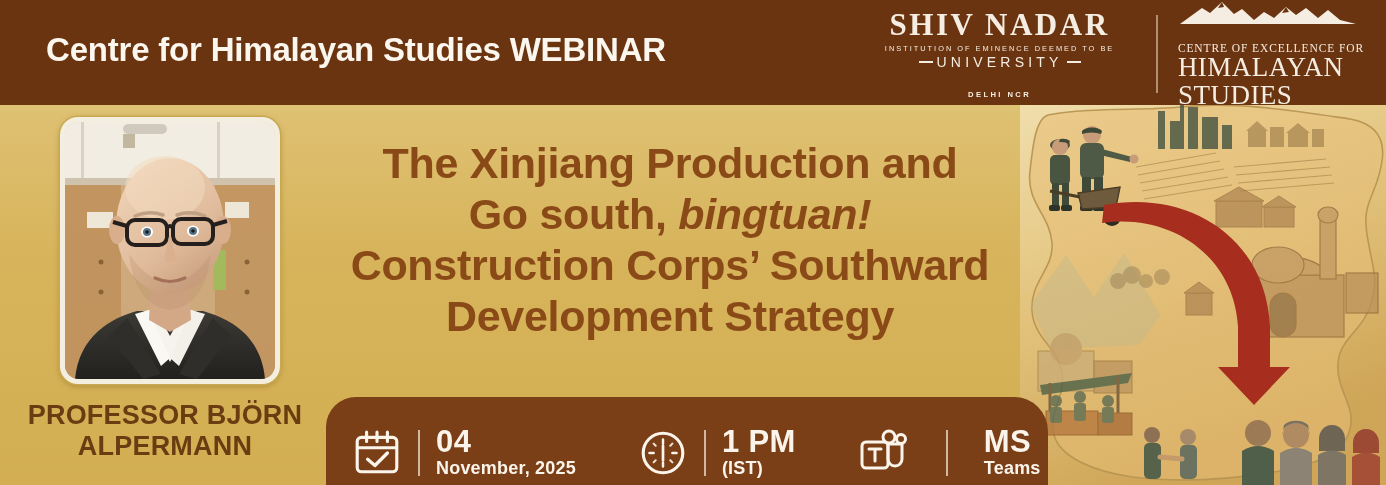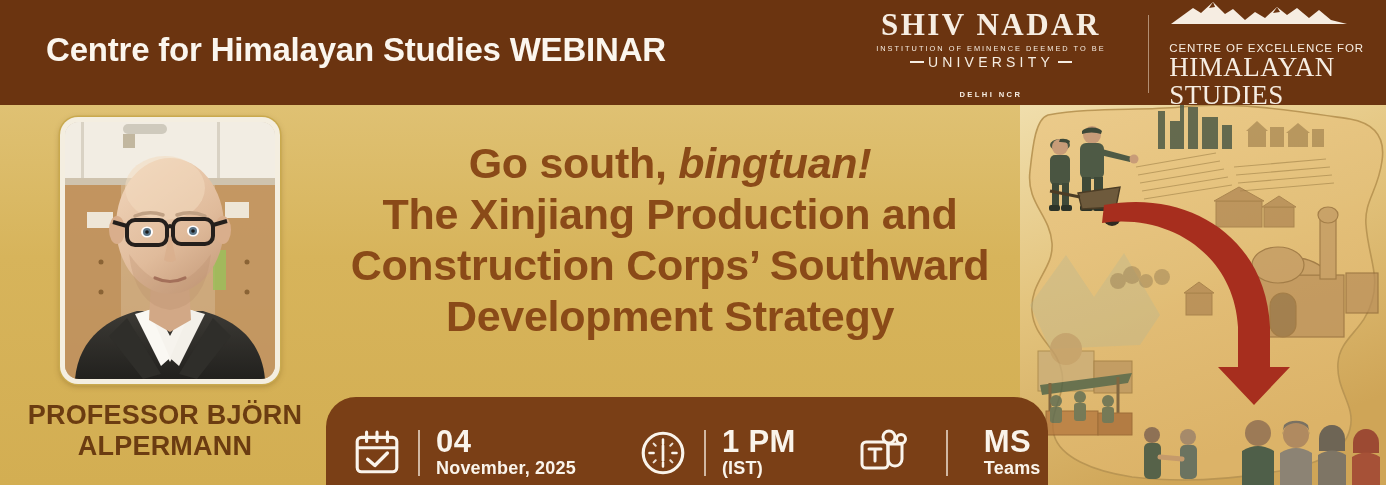--- a/index.html
+++ b/index.html
@@ -56,21 +56,21 @@
 
   .logo-divider{
     width:1.6px; height:78px; background:#C9AC93; opacity:.75;
     margin:0 20px;
   }
   .logo-coe{
     display:flex; flex-direction:column; align-items:flex-start;
     color:#F6EDE2;
   }
   .coe-mtn{ width:180px; height:27px; display:block; }
-  .coe-line1{ font-family:Liberation Sans, sans-serif; font-size:11.5px; letter-spacing:0.9px; margin-top:17px; }
+  .coe-line1{ font-family:Liberation Serif, serif; font-size:11.5px; letter-spacing:0.9px; margin-top:17px; }
   .coe-line2{ font-family:"Liberation Serif", serif; font-size:27px; letter-spacing:0.5px; line-height:1.02; }
   .coe-line3{ font-family:"Liberation Serif", serif; font-size:27px; letter-spacing:0.5px; line-height:1.02; }
 
   
   .body-bg{
     position:absolute; left:0; top:105px; width:1386px; height:380px;
     background:linear-gradient(180deg,#DFC173 0%,#D7B45B 40%,#D3AE52 100%);
   }
 
   
@@ -420,22 +420,22 @@
       </svg>
     </div>
   </div>
 
   <div class="speaker-name">
     <div>PROFESSOR BJÖRN</div>
     <div>ALPERMANN</div>
   </div>
 
   <div class="title-block">
+    <div class="title-line">The Xinjiang Production and</div>
     <div class="title-line"><span>Go south, </span><span class="ital">bingtuan!</span></div>
-    <div class="title-line">The Xinjiang Production and</div>
     <div class="title-line">Construction Corps’ Southward</div>
     <div class="title-line">Development Strategy</div>
   </div>
 
   <div class="infobar">
 
     <div class="info-item" style="margin-left:26px;">
       <svg class="info-icon" width="50" height="50" viewBox="0 0 48 48">
         <rect x="5" y="9" width="38" height="33" rx="4" fill="none" stroke="#FAF4EB" stroke-width="3"></rect>
         <path d="M5,19 L43,19" stroke="#FAF4EB" stroke-width="3"></path>

